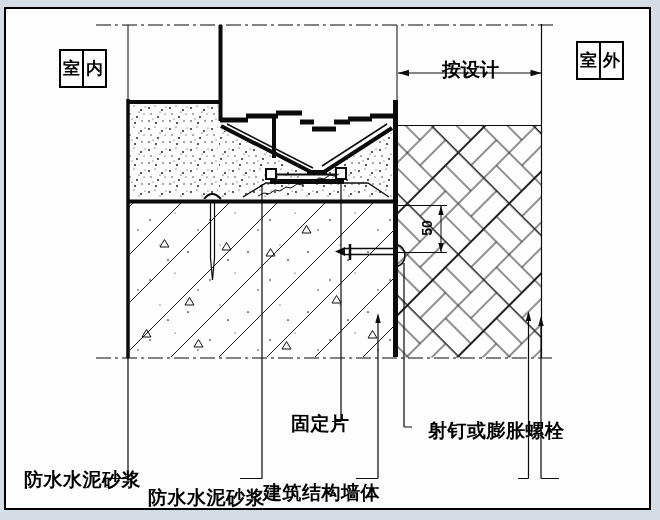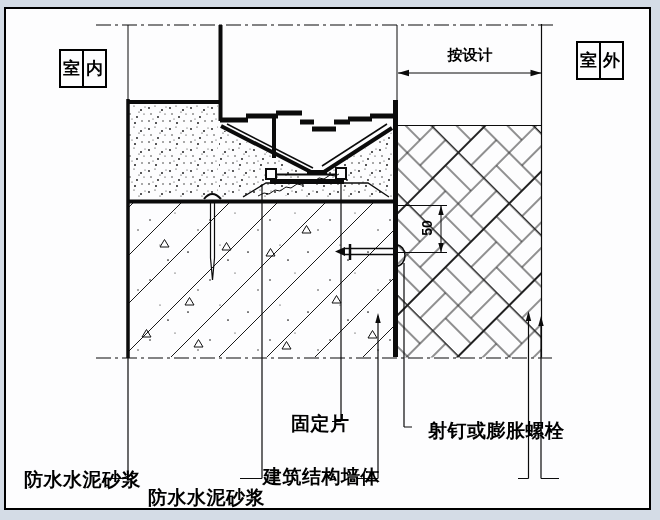--- a/index.html
+++ b/index.html
@@ -3,21 +3,21 @@
 <meta charset="utf-8">
 <style>
   html,body{margin:0;padding:0;}
   body{background:#d4dce6;font-family:"Liberation Sans","DejaVu Sans",sans-serif;}
   #canvas{position:relative;width:660px;height:520px;background:#d4dce6;overflow:hidden;}
   .frame{position:absolute;left:4px;top:7px;width:647px;height:503px;
          box-sizing:border-box;border:2.5px solid #000;background:#fdfdfe;}
   svg.draw{position:absolute;left:0;top:0;}
   .lbl{position:absolute;color:#000;font-weight:bold;white-space:nowrap;}
   .callout{font-size:19px;letter-spacing:0.5px;}
-  .dimtext{font-size:15px;}
+  .dimtext{font-size:19px;margin-top:11px;}
   .dim50{font-size:14px;transform:rotate(-90deg);transform-origin:center;}
   .sitebox{position:absolute;display:flex;border:2px solid #000;background:#fdfdfe;}
   .sitebox .cell{width:21px;height:35px;line-height:35px;text-align:center;
                  font-size:17px;font-weight:bold;color:#000;}
   .sitebox .cell + .cell{border-left:2px solid #000;}
 </style>
 </head>
 <body>
 
 <div id="canvas">
@@ -188,16 +188,16 @@
   <div class="sitebox" style="left:576px;top:41px;">
     <div class="cell">室</div>
     <div class="cell">外</div>
   </div>
 
   <div class="lbl dimtext" style="left:442px;top:46px;width:56px;text-align:center;">按设计</div>
   <div class="lbl dim50" style="left:414px;top:220px;width:26px;text-align:center;">50</div>
 
   <div class="lbl callout" style="left:24px;top:467px;">防水水泥砂浆</div>
   <div class="lbl callout" style="left:148px;top:465px;margin-top:20px;">防水水泥砂浆</div>
-  <div class="lbl callout" style="left:263px;top:464px;">建筑结构墙体</div>
+  <div class="lbl callout" style="left:263px;top:480px;">建筑结构墙体</div>
   <div class="lbl callout" style="left:291px;top:411px;">固定片</div>
   <div class="lbl callout" style="left:428px;top:418px;">射钉或膨胀螺栓</div>
 </div>
 
 </body></html>

